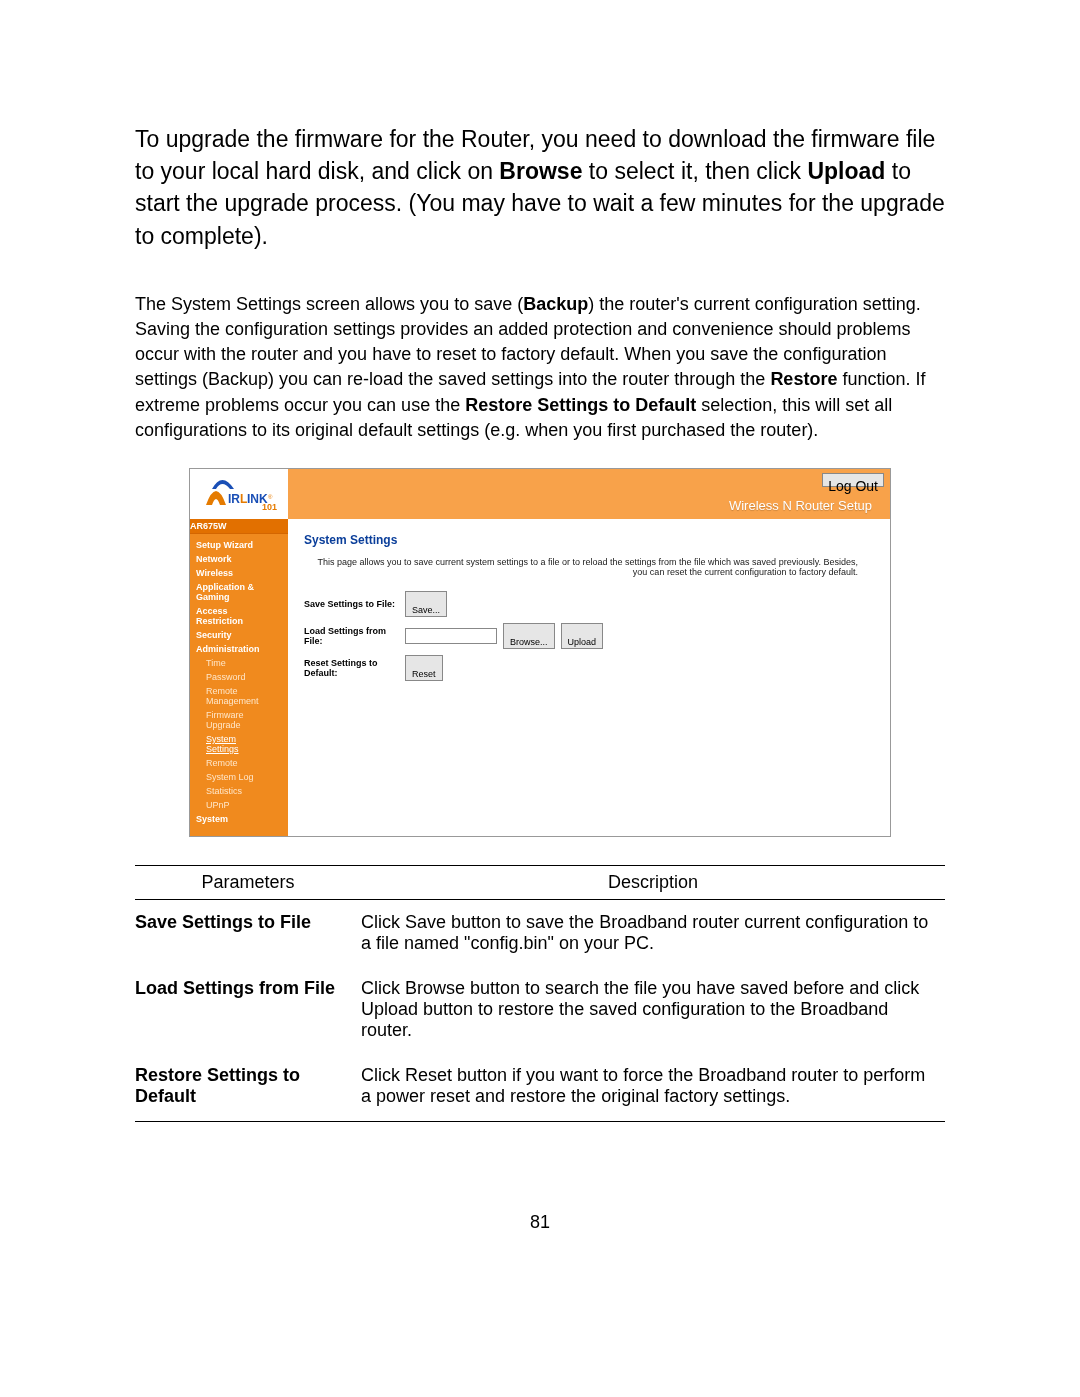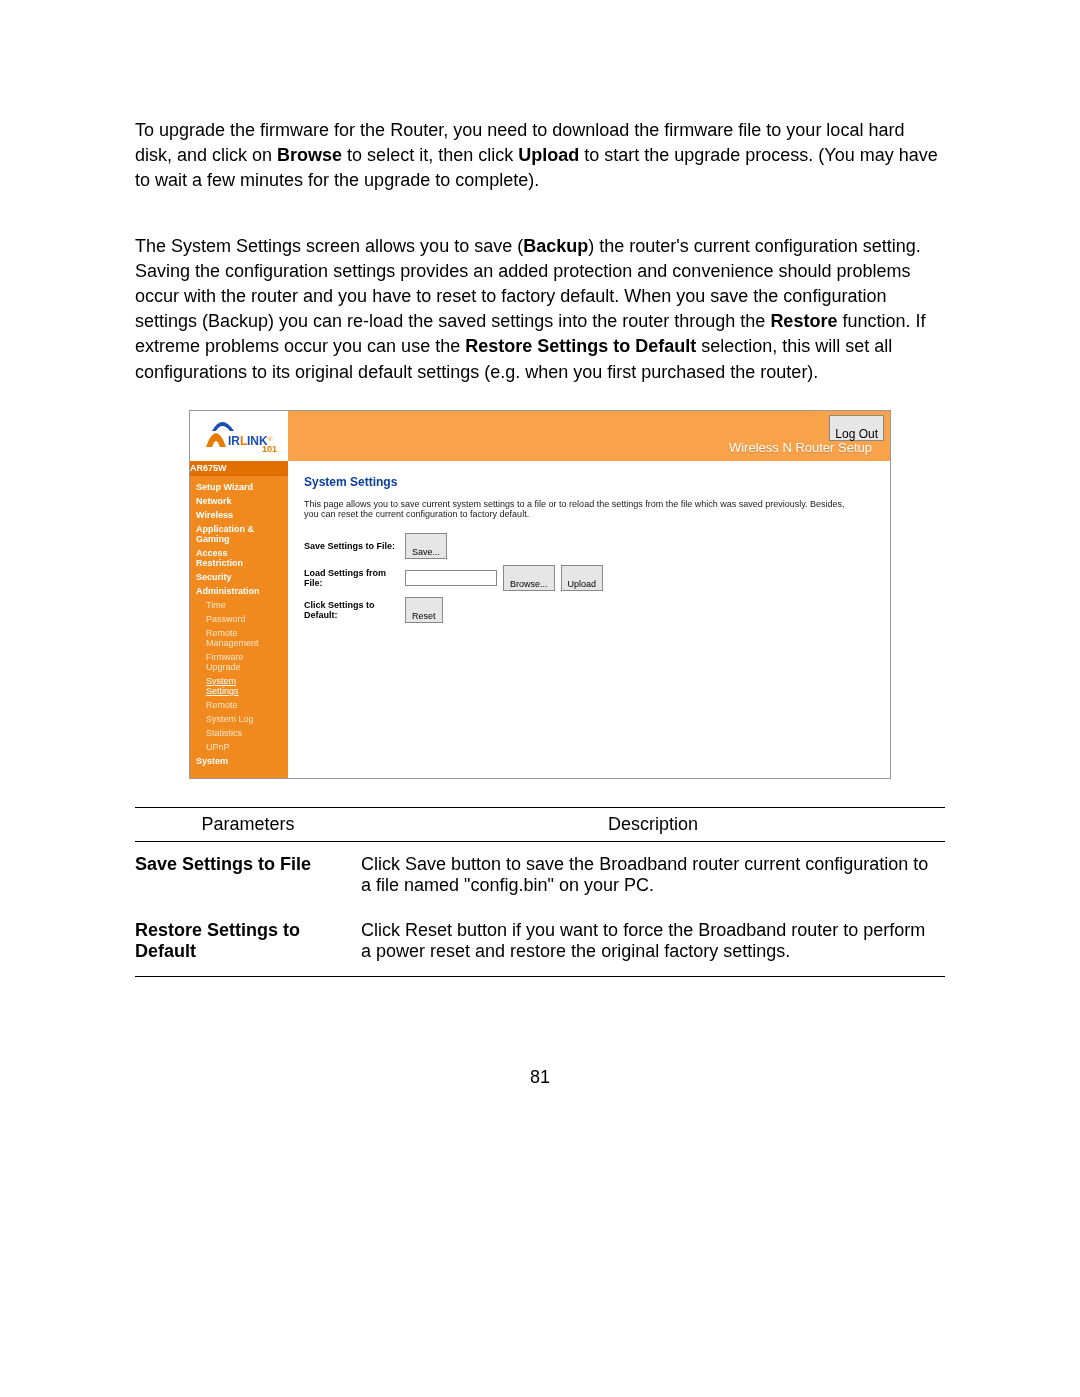--- a/index.html
+++ b/index.html
@@ -7,21 +7,21 @@
     padding: 0;
     background: #fff;
     font-family: Arial, Helvetica, sans-serif;
     color: #000;
     width: 1080px;
   }
   .page {
     padding: 100px 135px 60px 135px;
   }
   .intro {
-    font-size: 18px;
+    font-size: 23px;
     line-height: 1.4;
   }
   .intro b { font-weight: bold; }
   h2.section-heading {
     font-size: 24px;
     font-weight: bold;
     margin-top: 40px;
     margin-bottom: 0;
   }
   .section-body {
@@ -51,22 +51,22 @@
   .shot-logo-cell svg { position:absolute; left:10px; top:6px; }
   .shot-header-right {
     flex: 1;
     position: relative;
   }
   .logout-btn {
     position: absolute;
     top: 4px; right: 6px;
     background: #e6e6e6;
     border: 1px solid #888;
-    font-size: 12px;
-    padding: 12px 5px;
+    font-size: 14px;
+    padding: 6px 5px;
     height: 14px;
     line-height: 12px;
     cursor: pointer;
   }
   .shot-title {
     position: absolute;
     right: 18px;
     bottom: 6px;
     color: #fff;
     font-size: 13px;
@@ -110,20 +110,21 @@
     color: #0a3e9a;
     font-size: 12px;
     font-weight: bold;
     margin: 0 0 10px 0;
   }
   .content p.desc {
     color: #1a1a1a;
     font-size: 9px;
     margin: 0 16px 14px 0;
     max-width: 560px;
+    text-align: right;
   }
   .form-row {
     display: flex;
     align-items: center;
     gap: 6px;
     margin-bottom: 6px;
     font-size: 9px;
   }
   .form-row .lbl { width: 95px; font-weight: bold; }
   .mini-btn {
@@ -232,40 +233,44 @@
           <span class="lbl">Save Settings to File:</span>
           <button class="mini-btn">Save...</button>
         </div>
         <div class="form-row">
           <span class="lbl">Load Settings from File:</span>
           <div class="file-box"></div>
           <button class="mini-btn">Browse...</button>
           <button class="mini-btn">Upload</button>
         </div>
         <div class="form-row">
-          <span class="lbl">Click Settings to Default:</span>
+          <span class="lbl">Reset Settings to Default:</span>
           <button class="mini-btn">Reset</button>
         </div>
       </div>
     </div>
   </div>
 
   <table class="param-table">
     <thead>
       <tr>
         <th>Parameters</th>
         <th>Description</th>
       </tr>
     </thead>
     <tbody>
       <tr>
         <td class="pname">Save Settings to File</td>
         <td>Click Save button to save the Broadband router current configuration to a file named "config.bin" on your PC.</td>
       </tr>
       <tr>
+        <td class="pname">Load Settings from File</td>
+        <td>Click Browse button to search the file you have saved before and click Upload button to restore the saved configuration to the Broadband router.</td>
+      </tr>
+      <tr>
         <td class="pname">Restore Settings to Default</td>
         <td>Click Reset button if you want to force the Broadband router to perform a power reset and restore the original factory settings.</td>
       </tr>
     </tbody>
   </table>
 
   <div class="page-num">81</div>
 </div>
 
 </body></html>

